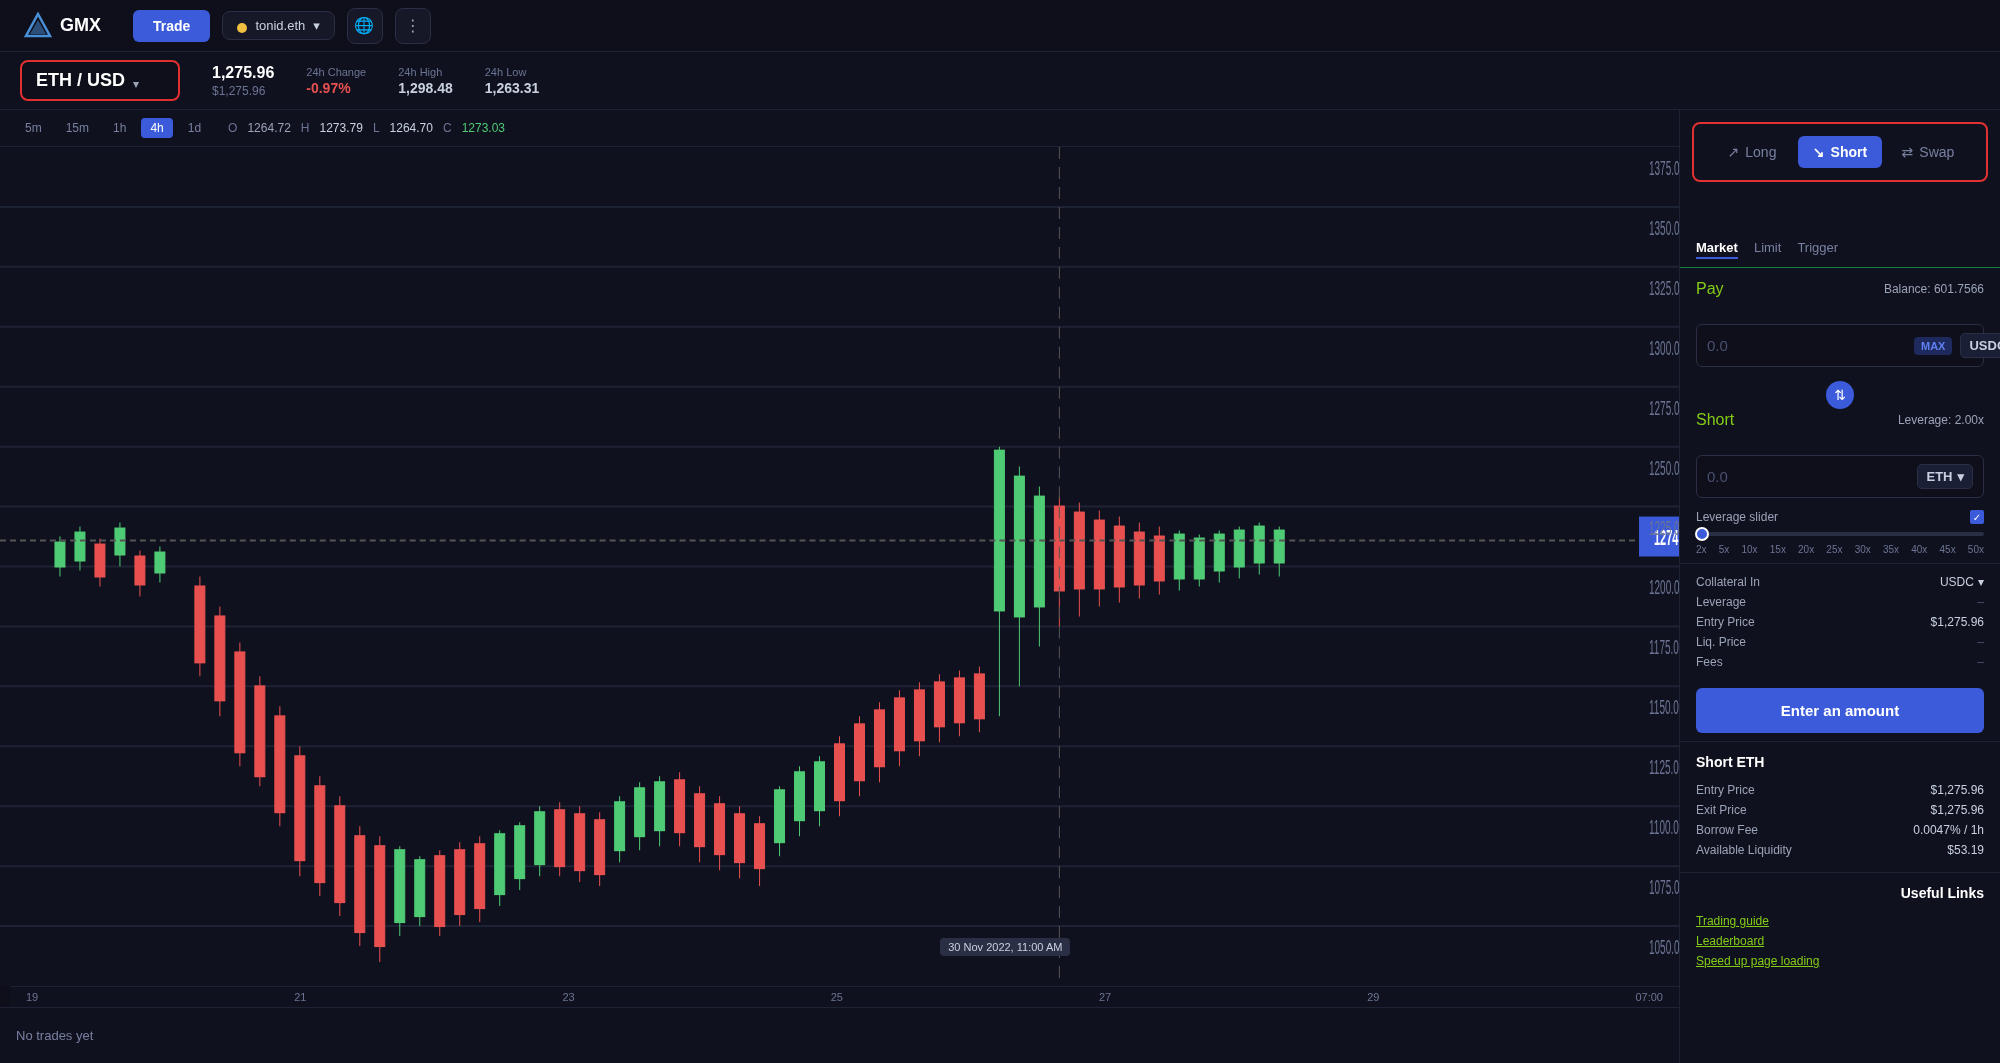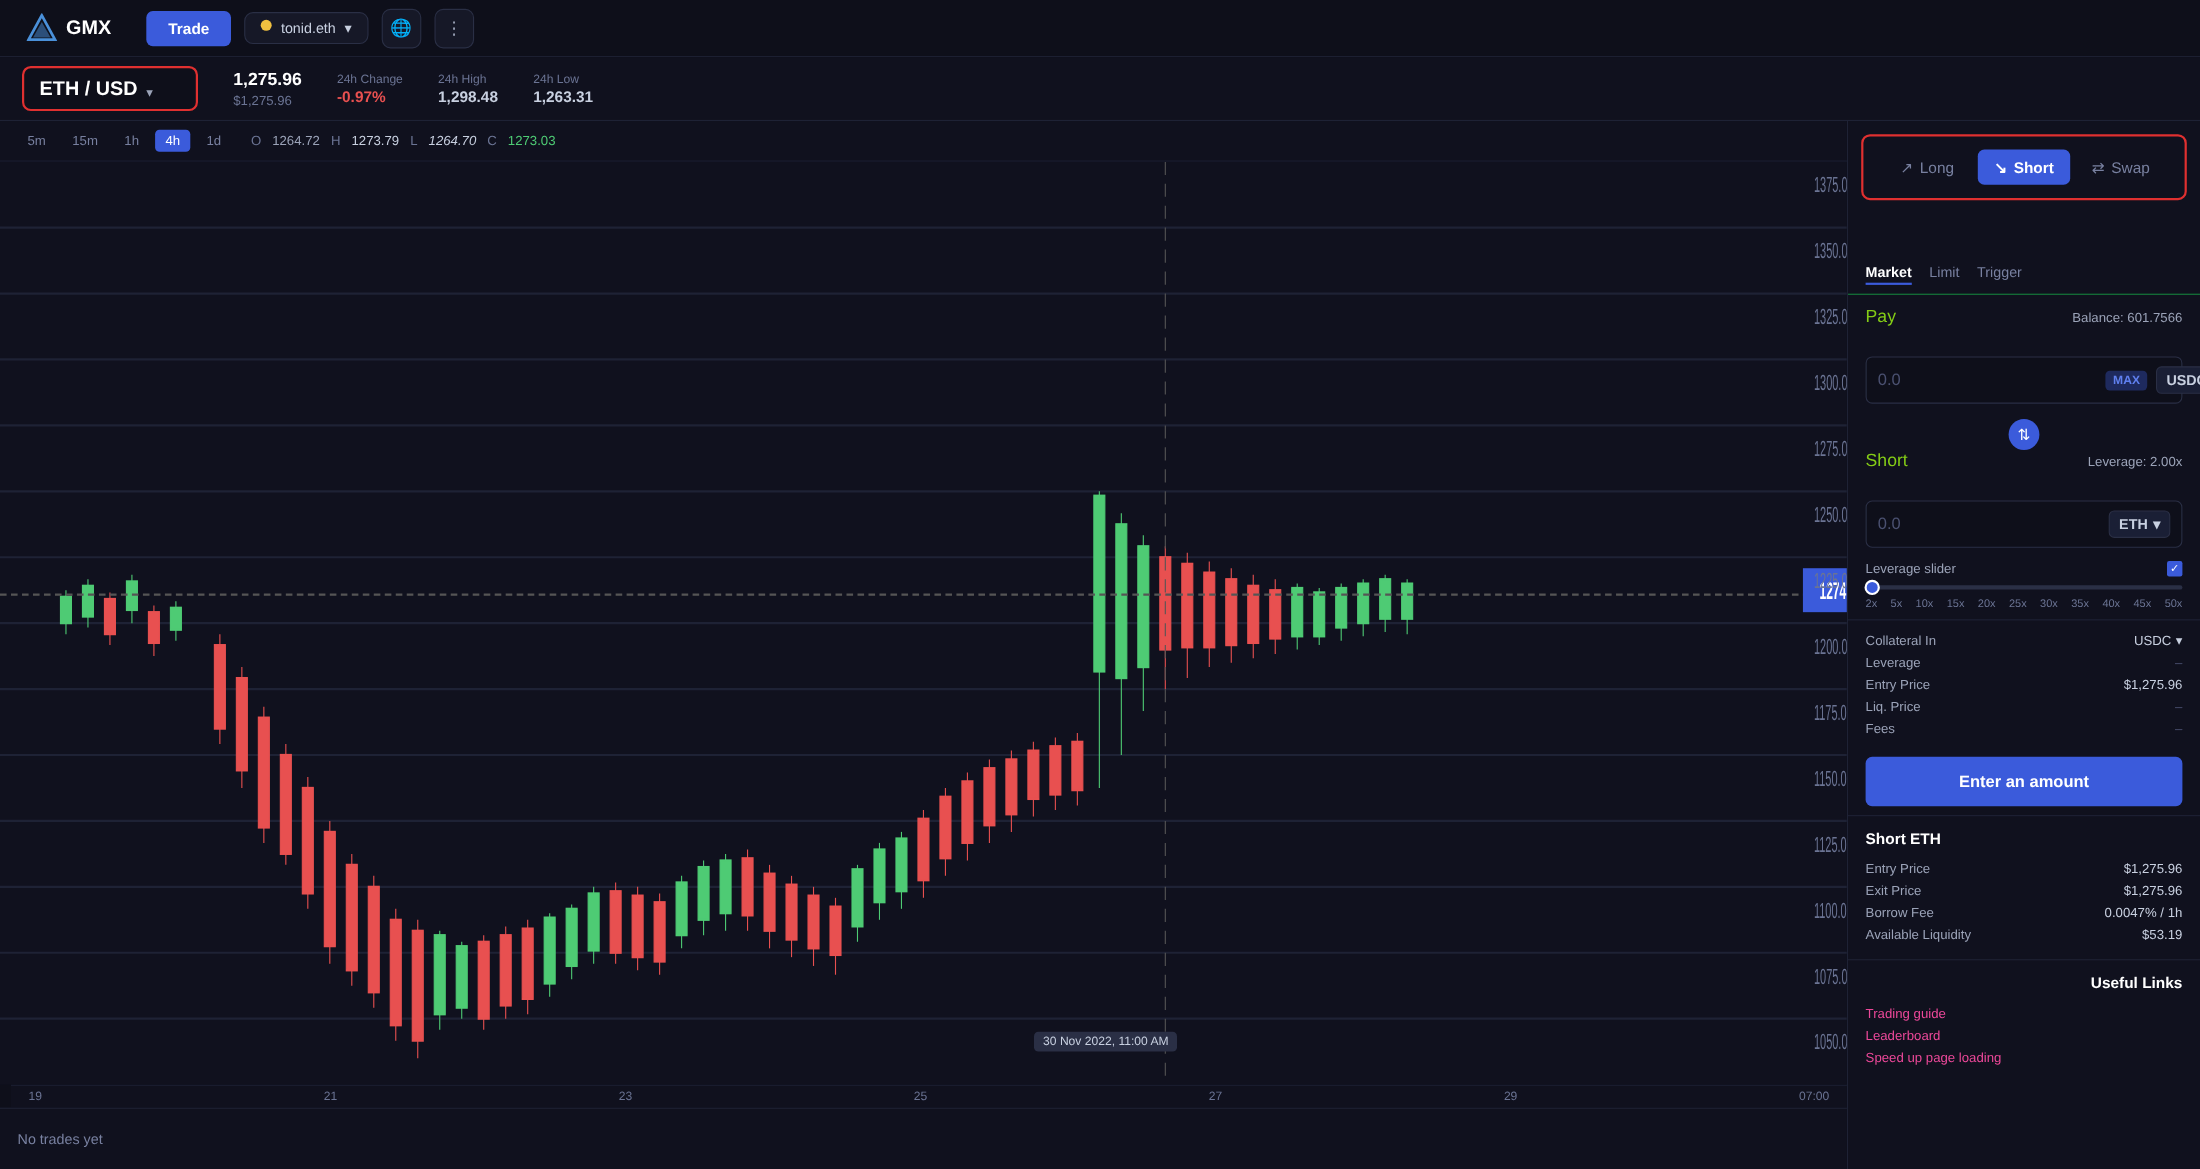--- a/index.html
+++ b/index.html
@@ -56,21 +56,21 @@
       color: #fff;
       border: none;
       border-radius: 6px;
       padding: 8px 20px;
       font-size: 14px;
       font-weight: 600;
       cursor: pointer;
     }
     .wallet-btn {
       display: flex;
-      align-items: flex-start;
+      align-items: flex-end;
       gap: 8px;
       background: #161827;
       border: 1px solid #2a2f45;
       border-radius: 8px;
       padding: 6px 14px;
       cursor: pointer;
       color: #c8d0e0;
       font-size: 13px;
     }
     .wallet-dot {
@@ -170,21 +170,21 @@
     }
     .ohlc-info {
       margin-left: 12px;
       display: flex;
       gap: 10px;
       font-size: 12px;
       color: #7880a0;
     }
     .ohlc-info span.open { color: #9ba3b8; }
     .ohlc-info span.high { color: #c8d0e0; }
-    .ohlc-info span.low { color: #c8d0e0; font-style: italic; }
+    .ohlc-info span.low { color: #c8d0e0; }
     .ohlc-info span.close { color: #4ecb74; }
     .ohlc-label { color: #6b7494; }
 
     
     .chart-wrapper {
       position: relative;
       flex: 1;
       background: #10111e;
       overflow: hidden;
     }
@@ -512,21 +512,22 @@
     .useful-title {
       font-size: 14px;
       font-weight: 700;
       color: #fff;
       margin-bottom: 10px;
       text-align: right;
     }
     .useful-link {
       display: block;
       font-size: 12px;
-      color: #ec4899;
+      color: #84cc16;
+      text-decoration: underline;
       cursor: pointer;
       padding: 3px 0;
     }
   </style>
 </head>
 <body>
 
 <header class="header">
   <div class="logo">
     <svg class="logo-icon" viewBox="0 0 28 28" fill="none">

